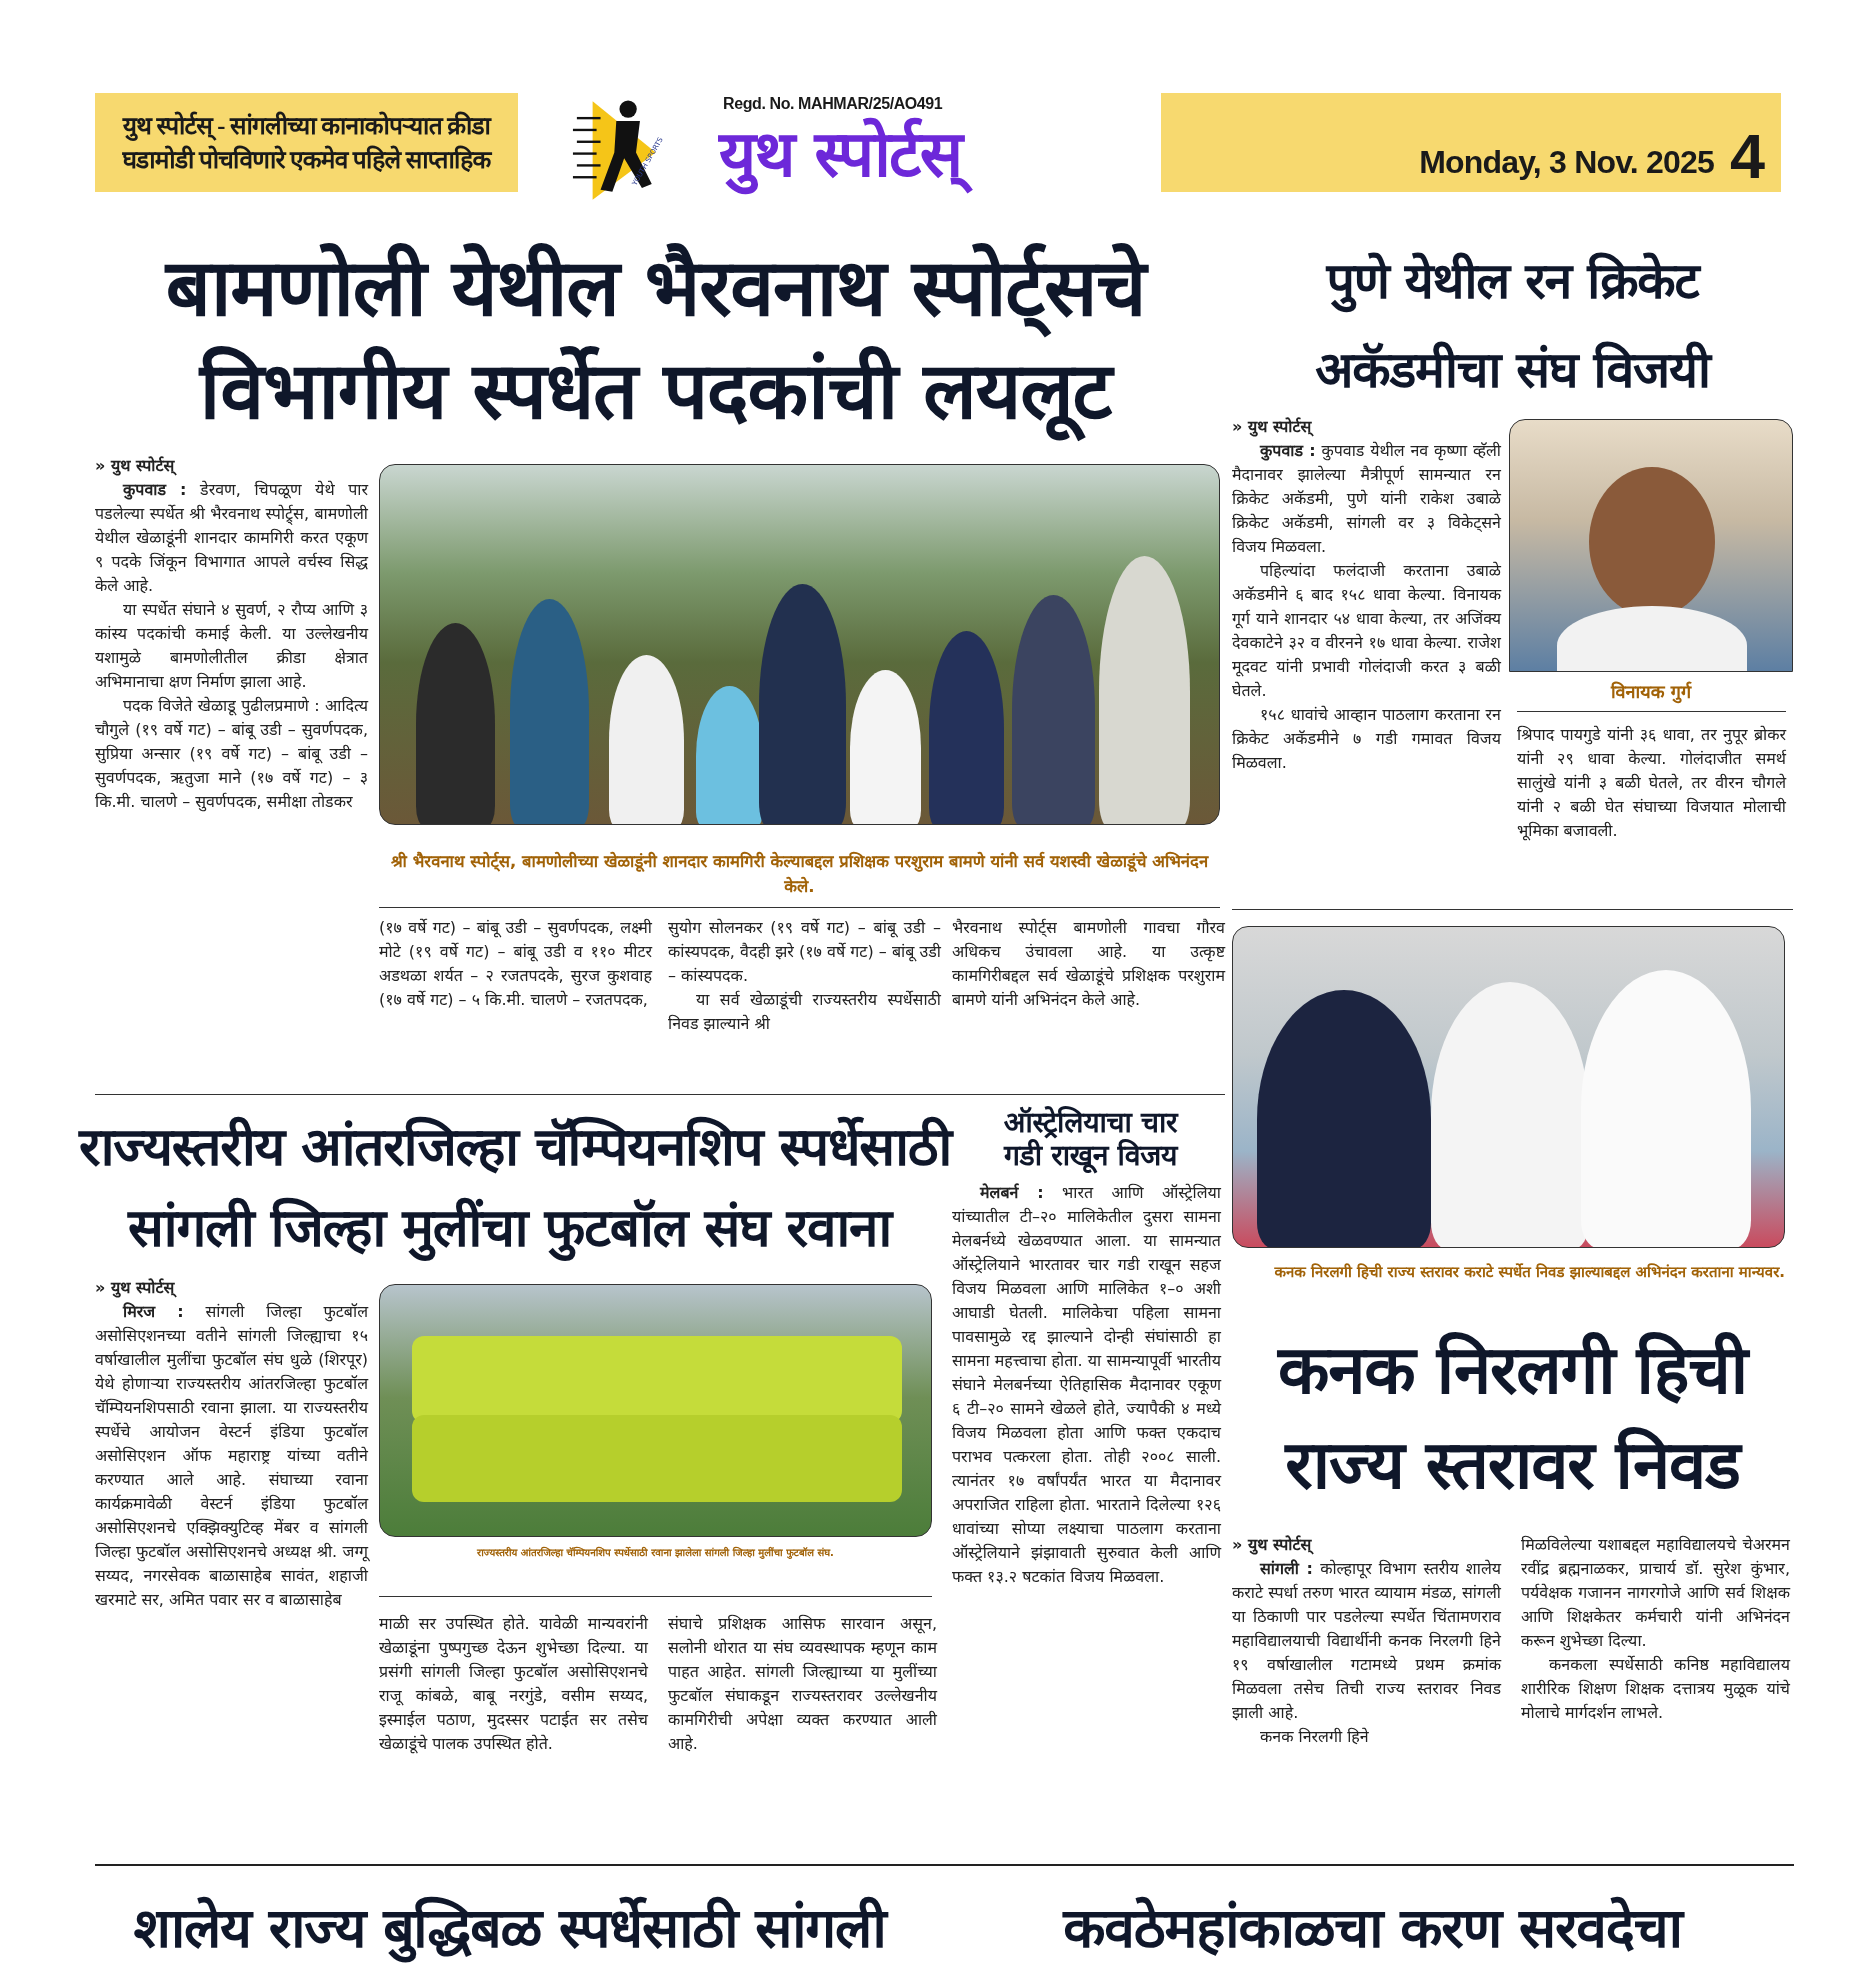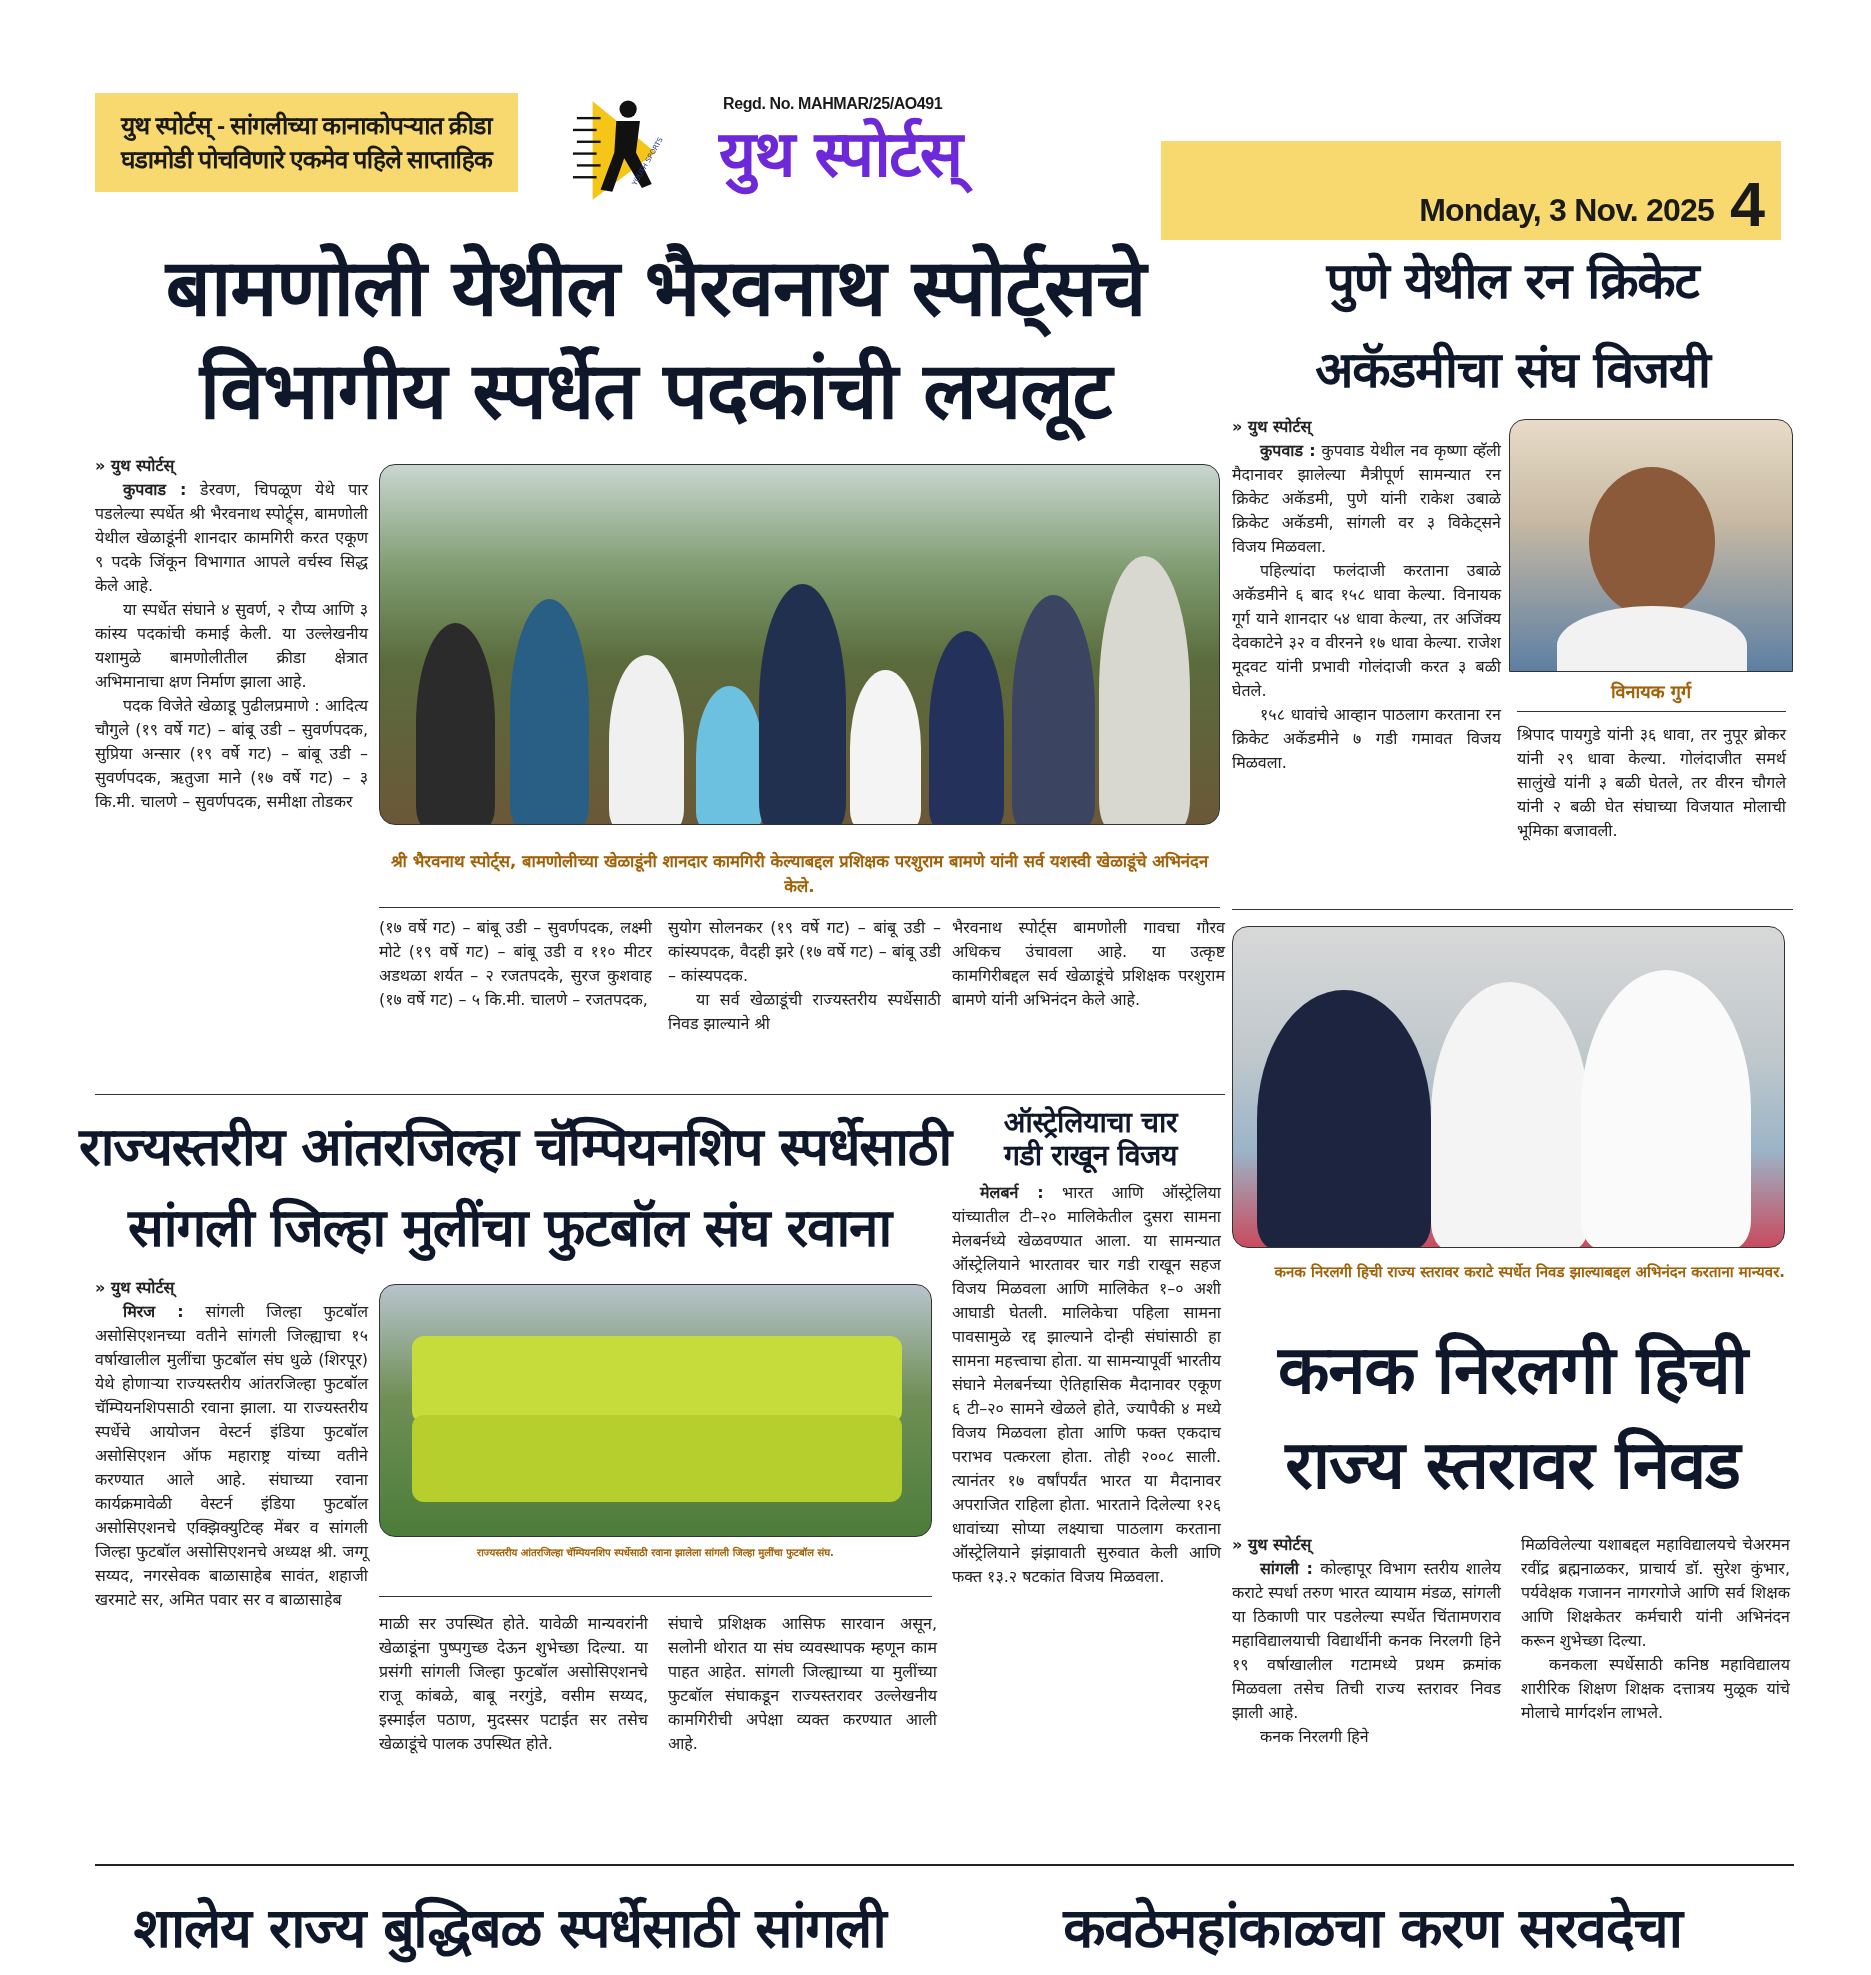--- a/index.html
+++ b/index.html
@@ -2,25 +2,25 @@
 <html style="font-size:6.3px"><head>
 <meta charset="utf-8">
 <style>
   * { box-sizing: border-box; margin: 0; padding: 0; }
   html, body { width: 1872px; height: 2792px; background: #ffffff; overflow: hidden; }
   body { font-family: "DejaVu Sans", sans-serif; color: #1a1a1a; position: relative; }
   .abs { position: absolute; }
 
   
   .tagline-box { left: 95px; top: 93px; width: 423px; height: 99px; background: #f7d96f; display:flex; flex-direction:column; justify-content:center; align-items:center; }
-  .tagline-box div { font-family: Liberation Sans, sans-serif; font-weight: 700; font-size: 24.5px; line-height: 1.35; letter-spacing:-0.8px; }
+  .tagline-box div { font-family: Liberation Serif, serif; font-weight: 700; font-size: 24.5px; line-height: 1.35; letter-spacing:-0.8px; }
   .logo { left: 569px; top: 93px; width: 134px; height: 107px; }
   .regd { left: 723px; top: 95px; font-family:"Liberation Sans", sans-serif; font-weight: 700; font-size: 16px; letter-spacing:-0.4px; }
   .brand { left: 719px; top: 99px; font-weight: 700; font-size: 64px; color: #6d28d9; line-height: 1.1; letter-spacing:-1.6px; }
-  .date-box { left: 1161px; top: 93px; width: 620px; height: 99px; background: #f7d96f; margin-top: 48px; }
+  .date-box { left: 1161px; top: 93px; width: 620px; height: 99px; background: #f7d96f; }
   .date-text { right: 67px; bottom: 11px; font-family:"Liberation Sans", sans-serif; font-weight:700; font-size: 32px; letter-spacing:-0.8px; }
   .page-no { right: 16px; bottom: 4px; font-family:"Liberation Sans", sans-serif; font-weight:700; font-size: 63px; line-height:1; }
 
   
   .hl { font-weight: 700; text-align: center; color: #0f172a; letter-spacing: -1.2px; }
   .hl div { white-space: nowrap; }
 
   
   .col { font-size: 16px; line-height: 24px; text-align: justify; color:#222; }
   .col .by { font-weight: 700; display:block; }

